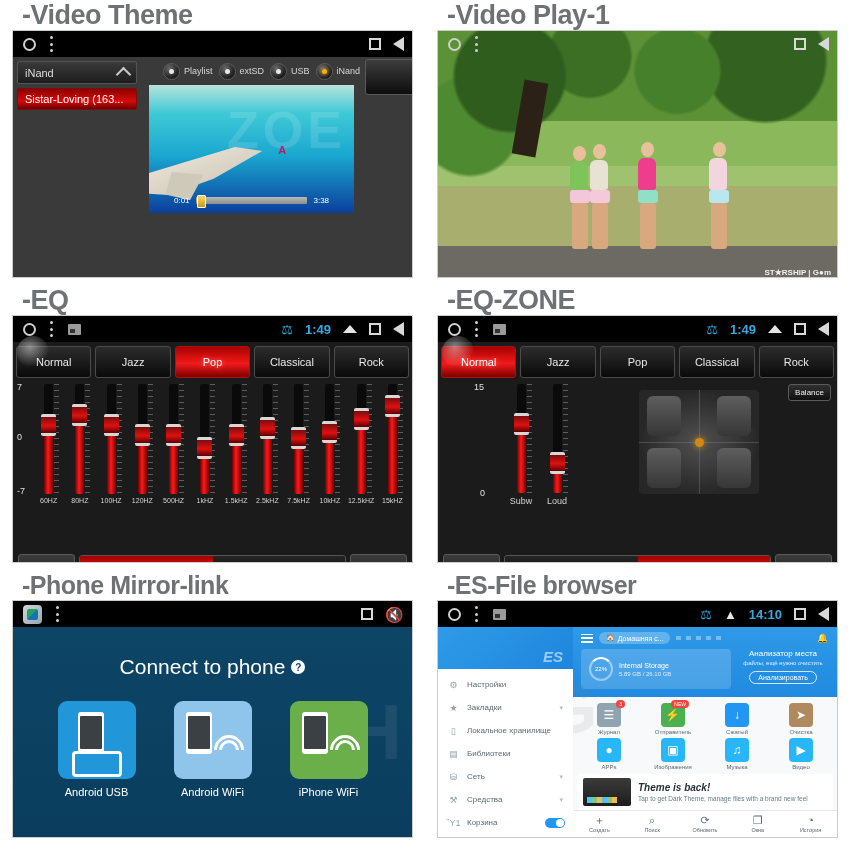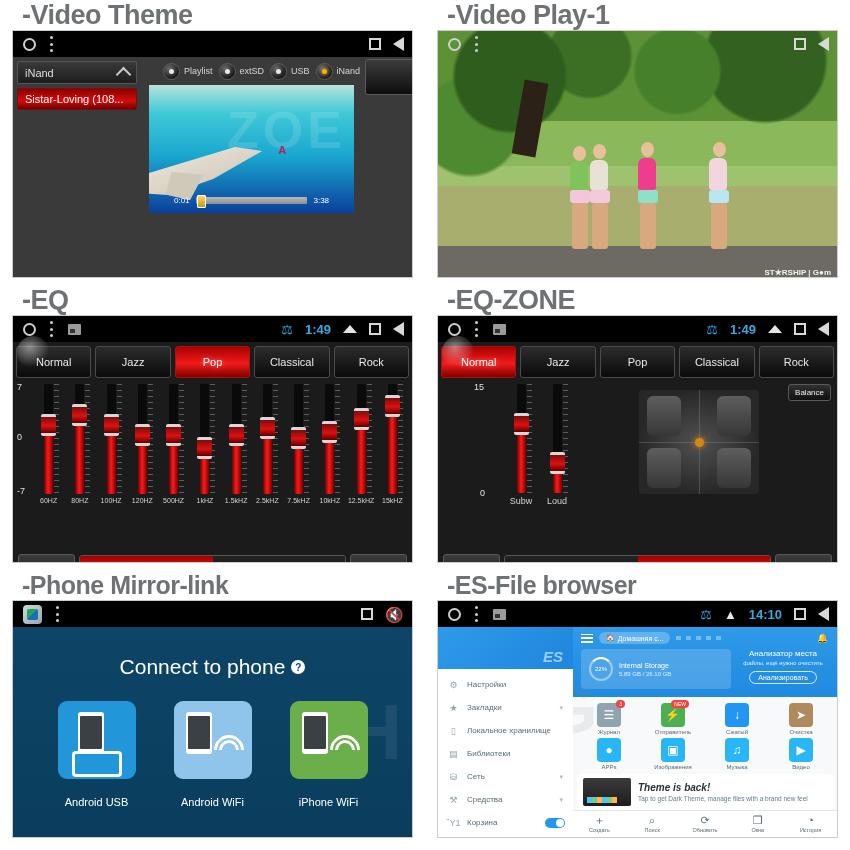--- a/index.html
+++ b/index.html
@@ -105,21 +105,21 @@
   .seat{position:absolute;width:34px;height:40px;background:linear-gradient(#6a6a6a,#3c3c3c);border-radius:6px;}
   .dot{position:absolute;left:50%;top:50%;width:9px;height:9px;margin:-4px 0 0 -4px;border-radius:50%;background:#f79a0a;box-shadow:0 0 6px #f79a0a;}
   .balance{position:absolute;right:6px;top:6px;background:linear-gradient(#303030,#101010);border:1px solid #5a5a5a;border-radius:3px;color:#eee;font-size:8px;padding:3px 6px;}
 
   
   .pm{height:240px;background:#0c4a6e;background:linear-gradient(#0d4566,#0a3c5c);display:flex;flex-direction:column;position:relative;}
   .pm .wm{position:absolute;right:10px;top:60px;font-size:78px;color:rgba(255,255,255,.07);font-weight:bold;}
   .pm-title{color:#fff;font-size:21px;text-align:center;margin-top:28px;display:flex;align-items:center;justify-content:center;gap:6px;}
   .qm{width:14px;height:14px;border-radius:50%;background:#fff;color:#0d4566;font-size:10px;font-weight:bold;display:flex;align-items:center;justify-content:center;}
   .pm-row{display:flex;justify-content:center;gap:38px;margin-top:22px;}
-  .pm-it{display:flex;flex-direction:column;align-items:center;gap:17px;}
+  .pm-it{display:flex;flex-direction:column;align-items:center;gap:7px;}
   .tile{width:78px;height:78px;border-radius:9px;position:relative;overflow:hidden;}
   .tile.b1{background:#2196d8;}.tile.b2{background:#8fc5ea;}.tile.b3{background:#6aaf4a;}
   .phone{position:absolute;left:20px;top:11px;width:26px;height:42px;background:#fff;border-radius:3px;}
   .phone:after{content:"";position:absolute;left:2px;top:4px;right:2px;bottom:5px;background:#3b4045;border-radius:1px;}
   .cord{position:absolute;left:14px;top:50px;width:44px;height:20px;border:3px solid #fff;border-radius:4px;}
   .wifi{position:absolute;left:40px;top:34px;width:30px;height:30px;}
   .wifi i{position:absolute;border:3px solid #fff;border-bottom-color:transparent;border-left-color:transparent;border-radius:50%;transform:rotate(-45deg);}
   .pm-lab{color:#fff;font-size:11px;}
   .mirror-ic{width:19px;height:19px;border-radius:4px;background:linear-gradient(135deg,#cfd8dc,#9aa7ad);display:flex;align-items:center;justify-content:center;}
   .mirror-ic i{width:11px;height:11px;background:linear-gradient(135deg,#1fa35f 50%,#1a6fb5 50%);border-radius:2px;display:block;}
@@ -192,21 +192,21 @@
         </div>
       </div>
       <div class="vp">
         <div class="vp-body">
           <div class="vp-side">
             <div class="vp-sel">
               <span>iNand</span>
               <span class="chev"></span>
             </div>
             <div class="vp-item">
-              <span>Sistar-Loving (108...</span>
+              <span>Sistar-Loving (163...</span>
             </div>
           </div>
           <div class="vp-main">
             <div class="vp-src">
               <div class="src">
                   <span class="led">
                     <i></i>
                   </span>
                   <span>Playlist</span>
                 </div>

